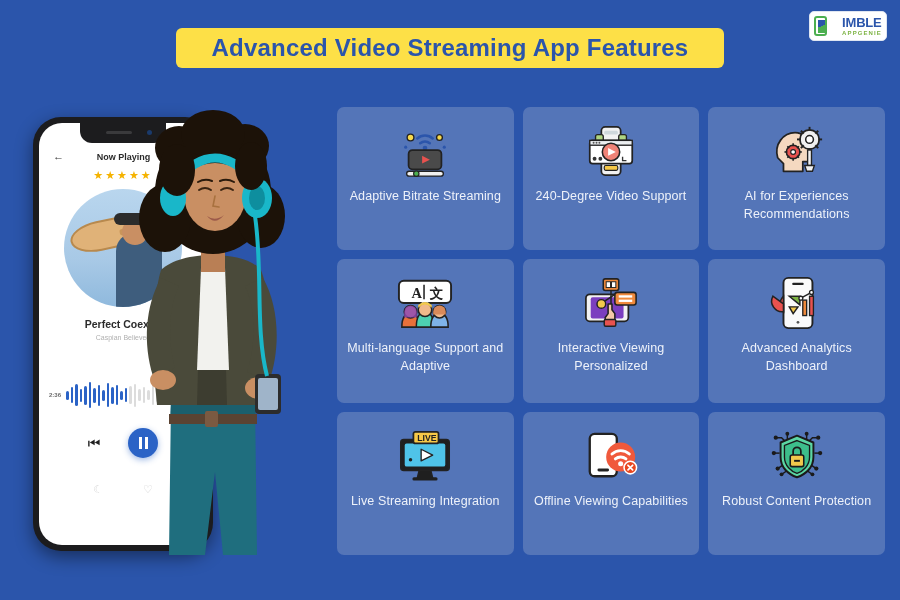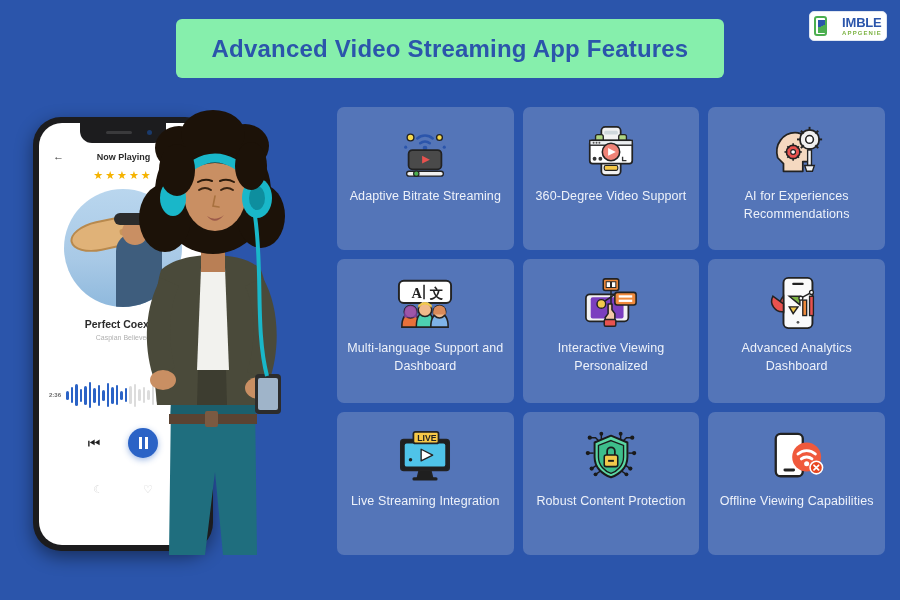--- a/index.html
+++ b/index.html
@@ -35,23 +35,23 @@
     font-size: 13px; font-weight: bold; color: #2B55AB;
     letter-spacing: -0.2px;
   }
   .logo-sub {
     font-size: 6px; font-weight: bold; color: #7cb342;
     letter-spacing: 1.1px; margin-top: 1px;
   }
 
   
   .title-bar {
-    position: absolute; left: 176px; top: 19px;
-    width: 548px; height: 59px;
-    background: #86efac; border-radius: 6px;
+    position: absolute; left: 176px; top: 28px;
+    width: 548px; height: 40px;
+    background: #fde047; border-radius: 6px;
     display: flex; align-items: center; justify-content: center;
   }
   .title-text {
     font-size: 24px; font-weight: bold; color: #2B55AB;
     letter-spacing: 0.2px; white-space: nowrap;
   }
 
   
   .phone-wrap {
     position: absolute; left: 33px; top: 117px;
@@ -380,21 +380,21 @@
         <circle cx="12" cy="20.5" r="1" fill="#555"></circle>
           <circle cx="15" cy="20.5" r="1" fill="#555"></circle>
           <circle cx="18" cy="20.5" r="1" fill="#555"></circle>
         <circle cx="30" cy="30" r="9" fill="#F08377" stroke="#222" stroke-width="1.6"></circle>
         <path d="M27 26 L35 30 L27 34 Z" fill="#fff"></path>
         <circle cx="13" cy="37" r="2" fill="#333"></circle>
           <circle cx="19" cy="37" r="2" fill="#333"></circle>
         <path d="M42 35 L42 39 L46 39" stroke="#333" stroke-width="1.4" fill="none"></path>
       </svg>
     </div>
-    <div class="card-label">360-Degree Video Support</div>
+    <div class="card-label">240-Degree Video Support</div>
   </div>
 
   <div class="card">
     <div class="card-icon">
       <svg viewBox="0 0 60 58" width="58" height="56">
         <path d="M10 36 C6 22 16 10 28 10 C36 10 42 16 42 26 L42 40 L36 40 L36 50 L16 50 L16 42 Z" fill="#F5D9C0" stroke="#222" stroke-width="1.8" stroke-linejoin="round"></path>
         <circle cx="26" cy="30" r="7" fill="#E8524F" stroke="#222" stroke-width="1.6"></circle>
         <circle cx="26" cy="30" r="2.5" fill="#fff" stroke="#222" stroke-width="1.2"></circle>
         <g stroke="#222" stroke-width="1.6">
           <line x1="26" y1="21" x2="26" y2="24"></line>
@@ -436,21 +436,21 @@
         <circle cx="15" cy="38" r="6.5" fill="#F0B98A" stroke="#222" stroke-width="1.6"></circle>
         <path d="M8.5 38 A6.5 6.5 0 0 1 21.5 38 L21.5 44 L8.5 44 Z" fill="#8E44AD" opacity=".85"></path>
         <path d="M21 54 C21 43 25 38 30 38 C35 38 39 43 39 54 Z" fill="#4DD0B1" stroke="#222" stroke-width="1.6"></path>
         <circle cx="30" cy="36" r="7" fill="#F0B98A" stroke="#222" stroke-width="1.6"></circle>
         <path d="M23 34 Q30 27 37 34 L37 31 Q30 25 23 31 Z" fill="#F2C94C"></path>
         <path d="M36 54 C36 44 40 40 45 40 C50 40 54 44 54 54 Z" fill="#7FB3E8" stroke="#222" stroke-width="1.6"></path>
         <circle cx="45" cy="38" r="6.5" fill="#F0B98A" stroke="#222" stroke-width="1.6"></circle>
         <path d="M38.5 38 A6.5 6.5 0 0 1 51.5 38 L51.5 41 L38.5 41 Z" fill="#D98A5A"></path>
       </svg>
     </div>
-    <div class="card-label">Multi-language Support and Dashboard</div>
+    <div class="card-label">Multi-language Support and Adaptive</div>
   </div>
 
   <div class="card">
     <div class="card-icon">
       <svg viewBox="0 0 60 58" width="58" height="56">
         <rect x="22" y="4" width="16" height="12" rx="2" fill="#F08A3C" stroke="#222" stroke-width="1.6"></rect>
         <rect x="25" y="7" width="4.5" height="6" fill="#fff" stroke="#222" stroke-width="1"></rect>
         <rect x="30.5" y="7" width="4.5" height="6" fill="#fff" stroke="#222" stroke-width="1"></rect>
         <rect x="4" y="20" width="44" height="28" rx="4" fill="#f2f2f2" stroke="#222" stroke-width="1.8"></rect>
         <rect x="9" y="23" width="34" height="22" rx="2" fill="#7B3FBF"></rect>
@@ -494,20 +494,36 @@
         <rect x="9" y="16" width="42" height="24" rx="2" fill="#4FC3E8"></rect>
         <path d="M26 22 L38 28 L26 34 Z" fill="#fff" stroke="#222" stroke-width="1.4" stroke-linejoin="round"></path>
         <circle cx="15" cy="33" r="1.8" fill="#1f1f1f"></circle>
         <rect x="18" y="4" width="26" height="12" rx="2" fill="#F7C948" stroke="#222" stroke-width="1.8"></rect>
         <text x="22" y="13.5" font-family="Liberation Sans, sans-serif" font-size="9" font-weight="bold" fill="#222">LIVE</text>
         <path d="M24 44 L22 52 L38 52 L36 44 Z" fill="#1f1f1f" stroke="#222" stroke-width="1.6"></path>
         <rect x="17" y="51" width="26" height="3.5" rx="1.6" fill="#1f1f1f"></rect>
       </svg>
     </div>
     <div class="card-label">Live Streaming Integration</div>
+  </div>
+
+  <div class="card">
+    <div class="card-icon">
+      <svg viewBox="0 0 60 58" width="58" height="56">
+        <rect x="8" y="6" width="28" height="44" rx="5" fill="#fff" stroke="#222" stroke-width="2.4"></rect>
+        <rect x="16" y="42" width="12" height="3" rx="1.5" fill="#222"></rect>
+        <circle cx="40" cy="30" r="15" fill="#F0593C"></circle>
+        <path d="M31 27 A13 13 0 0 1 49 27" stroke="#fff" stroke-width="3" fill="none" stroke-linecap="round"></path>
+        <path d="M34.5 32 A8.5 8.5 0 0 1 45.5 32" stroke="#fff" stroke-width="3" fill="none" stroke-linecap="round"></path>
+        <circle cx="40" cy="37" r="2.6" fill="#fff"></circle>
+        <circle cx="50" cy="41" r="6.5" fill="#E8461F" stroke="#fff" stroke-width="1.6"></circle>
+        <path d="M47.6 38.6 L52.4 43.4 M52.4 38.6 L47.6 43.4" stroke="#fff" stroke-width="1.8" stroke-linecap="round"></path>
+      </svg>
+    </div>
+    <div class="card-label">Offline Viewing Capabilities</div>
   </div>
 
   <div class="card">
     <div class="card-icon">
       <svg viewBox="0 0 60 58" width="58" height="56">
         <g stroke="#1a1a1a" stroke-width="1.5" fill="none">
           <path d="M8 10 L14 10 L18 14"></path>
             <path d="M52 10 L46 10 L42 14"></path>
           <path d="M6 26 L12 26"></path>
             <path d="M54 26 L48 26"></path>
@@ -533,29 +549,13 @@
         <path d="M30 8 L47 15 L47 30 C47 41 39 48 30 51 C21 48 13 41 13 30 L13 15 Z" fill="#5BD6A4" stroke="#1a1a1a" stroke-width="2" stroke-linejoin="round"></path>
         <path d="M30 13 L43 18 L43 30 C43 39 36 45 30 47 C24 45 17 39 17 30 L17 18 Z" fill="#3DBE8B" stroke="#1a1a1a" stroke-width="1.4"></path>
         <rect x="23" y="28" width="14" height="12" rx="2" fill="#F2C94C" stroke="#1a1a1a" stroke-width="1.6"></rect>
         <path d="M26 28 L26 24 A4 4 0 0 1 34 24 L34 28" stroke="#1a1a1a" stroke-width="1.8" fill="none"></path>
         <rect x="27" y="33" width="6" height="2" fill="#1a1a1a"></rect>
       </svg>
     </div>
     <div class="card-label">Robust Content Protection</div>
   </div>
 
-  <div class="card">
-    <div class="card-icon">
-      <svg viewBox="0 0 60 58" width="58" height="56">
-        <rect x="8" y="6" width="28" height="44" rx="5" fill="#fff" stroke="#222" stroke-width="2.4"></rect>
-        <rect x="16" y="42" width="12" height="3" rx="1.5" fill="#222"></rect>
-        <circle cx="40" cy="30" r="15" fill="#F0593C"></circle>
-        <path d="M31 27 A13 13 0 0 1 49 27" stroke="#fff" stroke-width="3" fill="none" stroke-linecap="round"></path>
-        <path d="M34.5 32 A8.5 8.5 0 0 1 45.5 32" stroke="#fff" stroke-width="3" fill="none" stroke-linecap="round"></path>
-        <circle cx="40" cy="37" r="2.6" fill="#fff"></circle>
-        <circle cx="50" cy="41" r="6.5" fill="#E8461F" stroke="#fff" stroke-width="1.6"></circle>
-        <path d="M47.6 38.6 L52.4 43.4 M52.4 38.6 L47.6 43.4" stroke="#fff" stroke-width="1.8" stroke-linecap="round"></path>
-      </svg>
-    </div>
-    <div class="card-label">Offline Viewing Capabilities</div>
-  </div>
-
 </div>
 
 </body></html>

